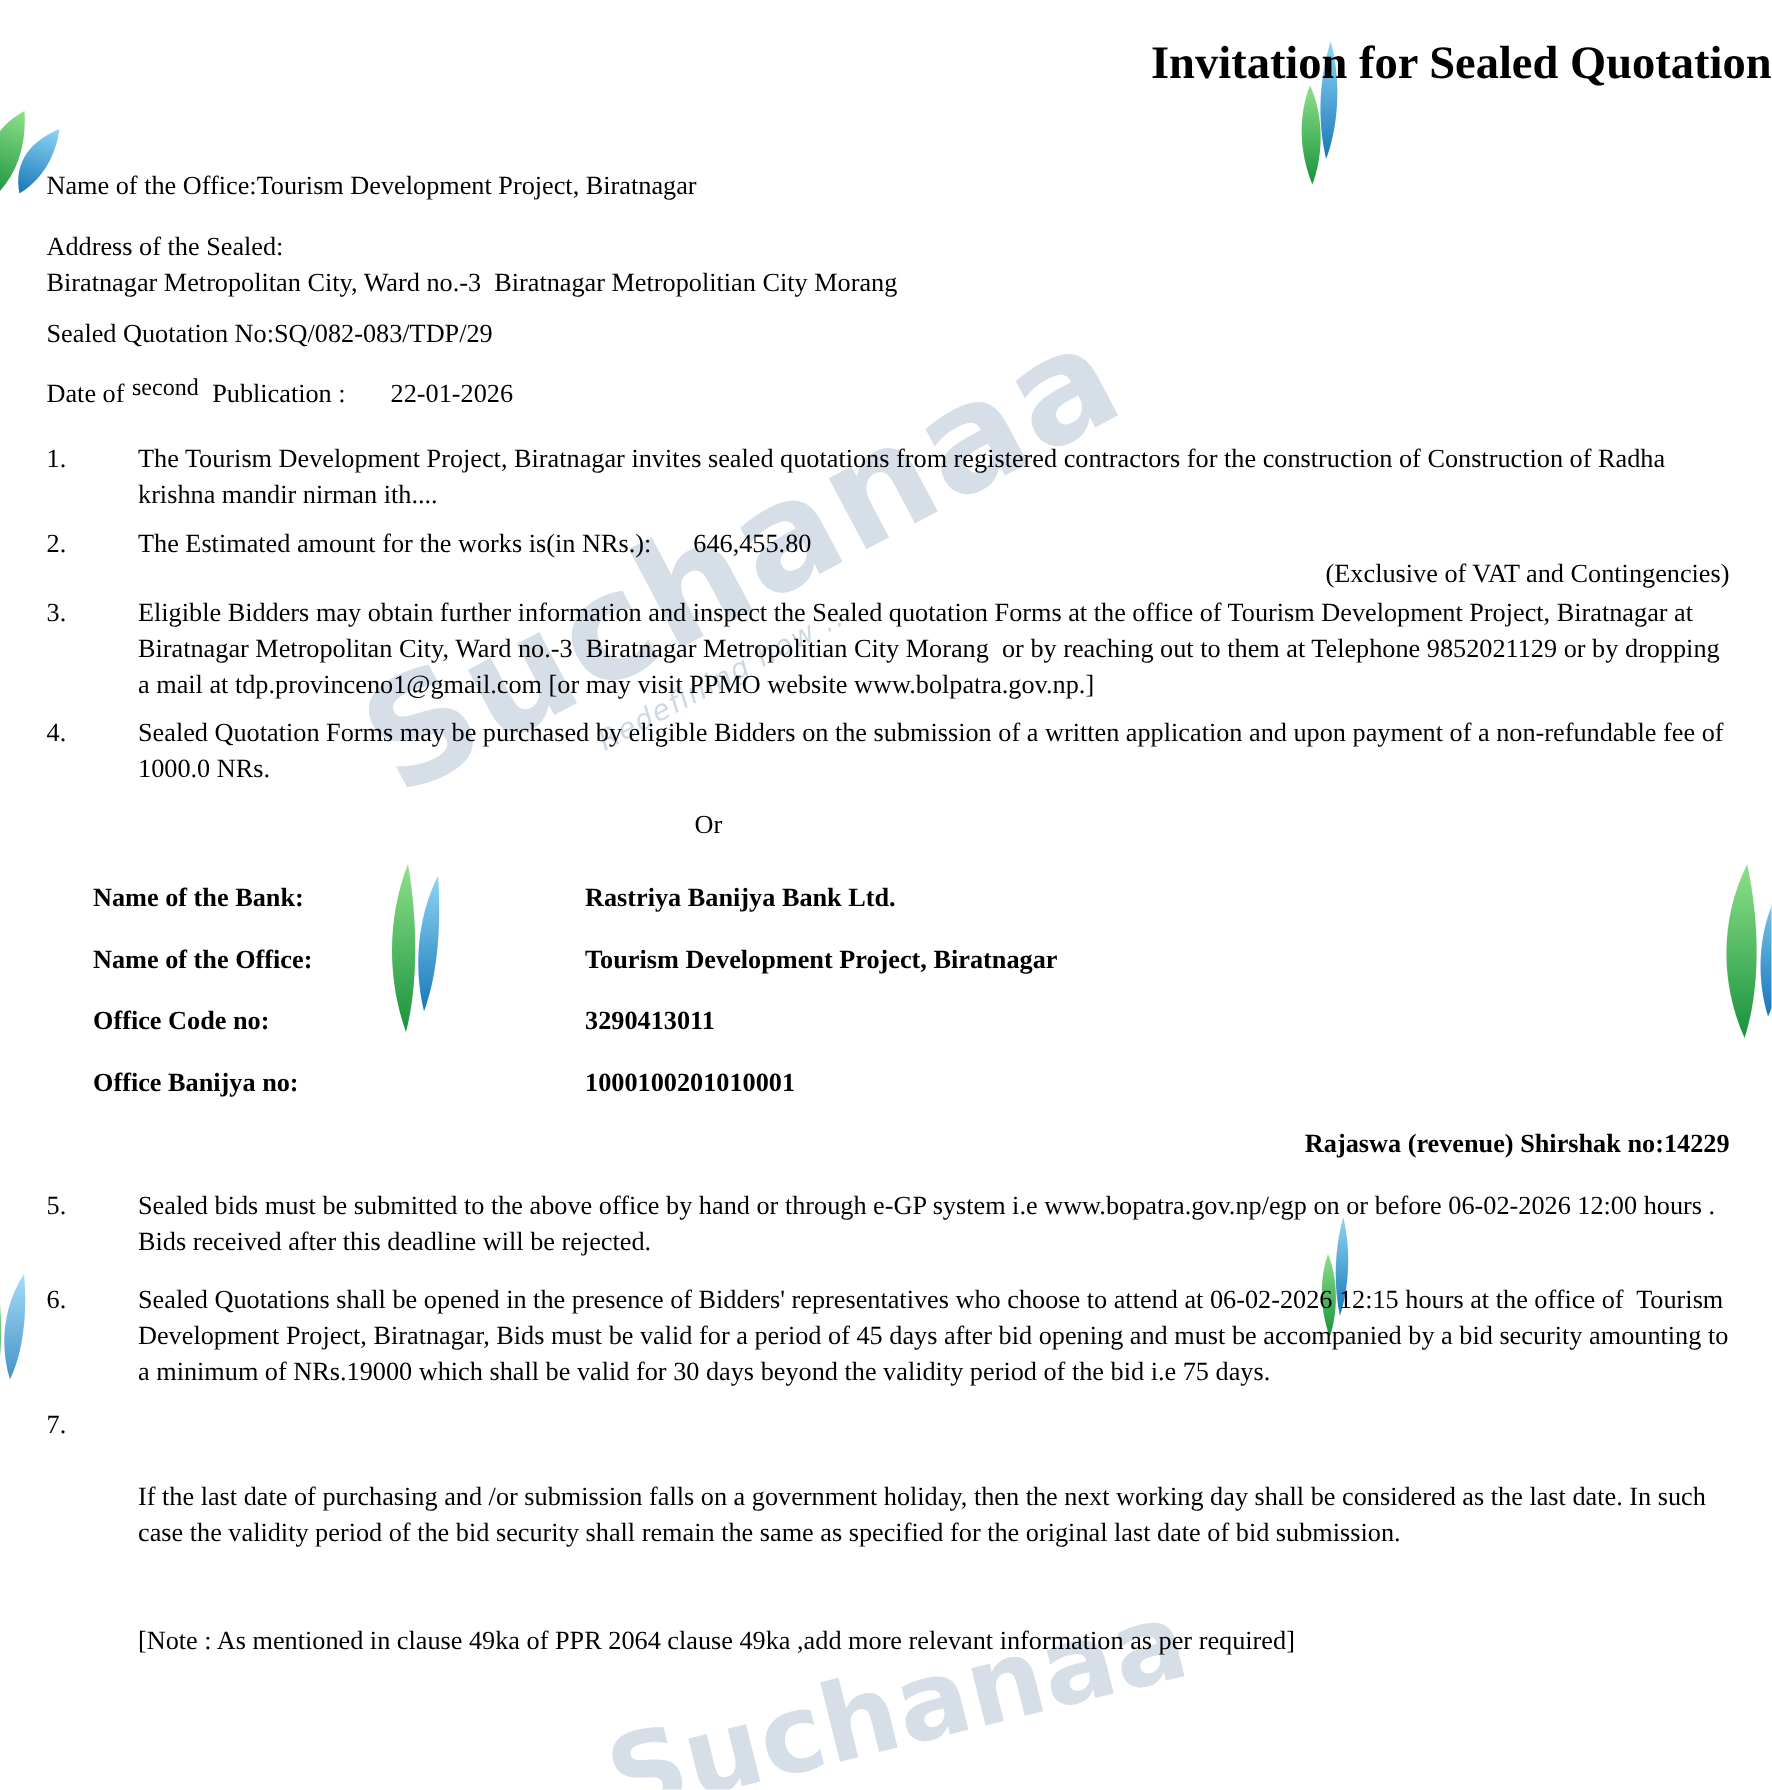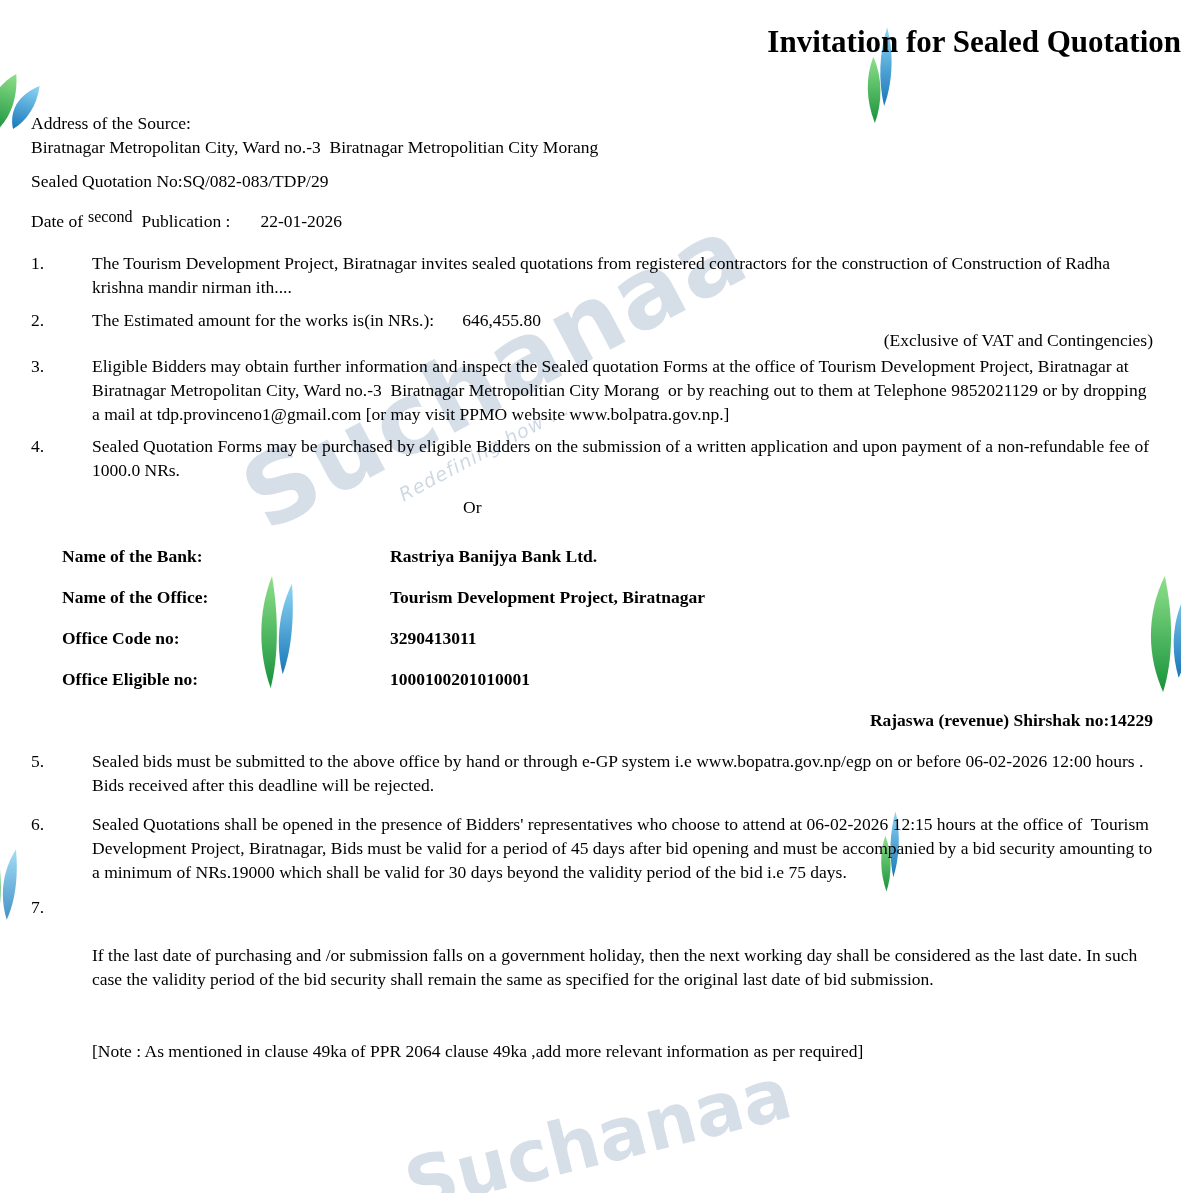--- a/index.html
+++ b/index.html
@@ -141,23 +141,24 @@
   <div class="watermark-main">
     <div class="wm-brand">Suchanaa</div>
     <div class="wm-tagline">Redefining how ...</div>
   </div>
   <div class="watermark-bottom">Suchanaa</div>
 
   <h1 class="title">Invitation for Sealed Quotation</h1>
 
   <div class="doc">
 
+    <p class="meta office txt">Name of the Office:Tourism Development Project, Biratnagar</p>
 
     <div class="meta addr-block">
-      <div class="txt">Address of the Source:</div>
+      <div class="txt">Address of the Sealed:</div>
       <div class="txt">Biratnagar Metropolitan City, Ward no.-3  Biratnagar Metropolitian City Morang</div>
     </div>
 
     <p class="meta qno txt">Sealed Quotation No:SQ/082-083/TDP/29</p>
 
     <p class="meta pub">
       <span>Date of</span><span class="raised">second</span><span class="publabel">Publication :</span><span class="pubdate">22-01-2026</span>
     </p>
 
     <div class="item i1">
@@ -191,21 +192,21 @@
       <div class="brow">
         <span class="blabel">Name of the Bank:</span><span class="bvalue">Rastriya Banijya Bank Ltd.</span>
       </div>
       <div class="brow">
         <span class="blabel">Name of the Office:</span><span class="bvalue">Tourism Development Project, Biratnagar</span>
       </div>
       <div class="brow">
         <span class="blabel">Office Code no:</span><span class="bvalue">3290413011</span>
       </div>
       <div class="brow">
-        <span class="blabel">Office Eligible no:</span><span class="bvalue">1000100201010001</span>
+        <span class="blabel">Office Banijya no:</span><span class="bvalue">1000100201010001</span>
       </div>
       <div class="brow">
         <span class="blabel">Rajaswa (revenue) Shirshak no:</span><span class="bvalue">14229</span>
       </div>
     </div>
 
     <div class="item i5">
       <span class="no">5.</span>
       <div class="body">Sealed bids must be submitted to the above office by hand or through e-GP system i.e www.bopatra.gov.np/egp on or before 06-02-2026 12:00 hours . Bids received after this deadline will be rejected.</div>
     </div>

